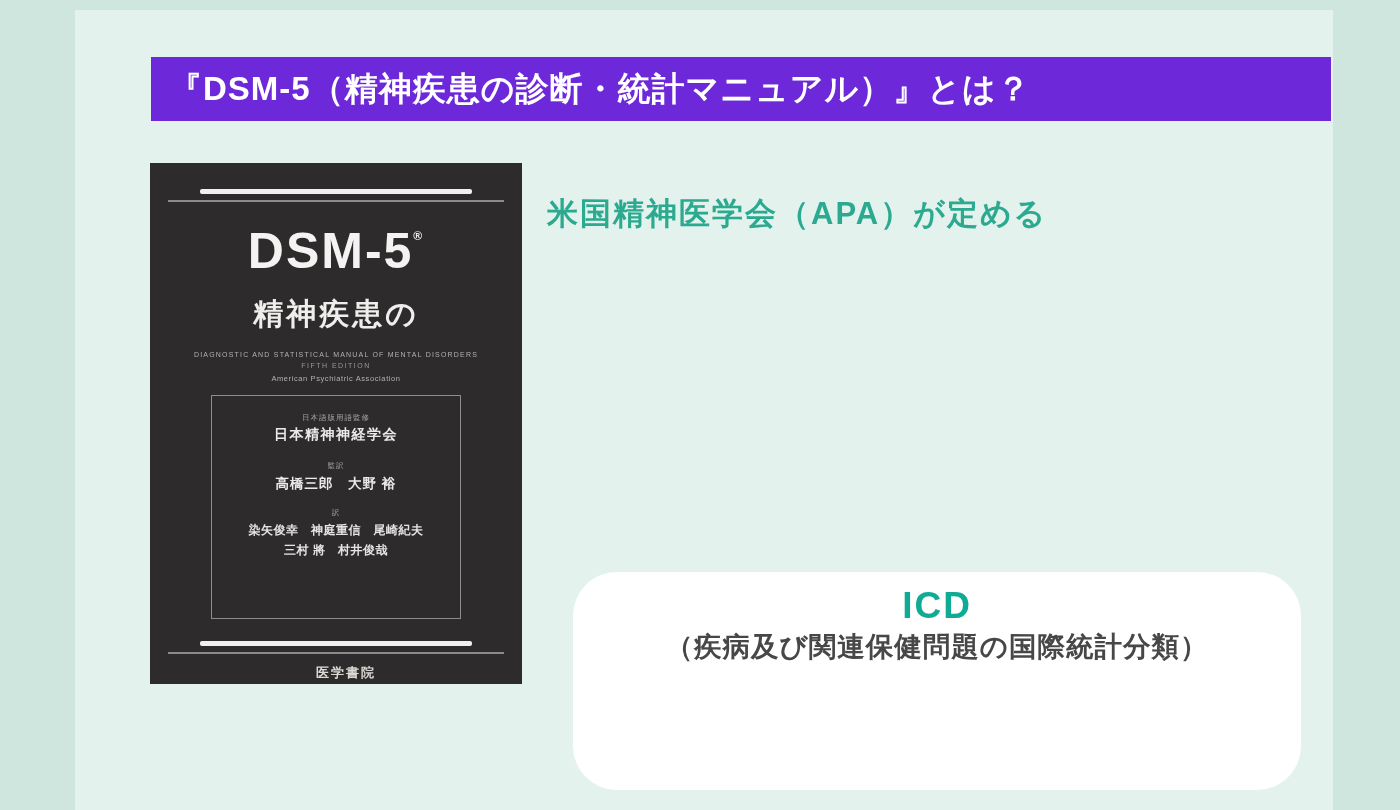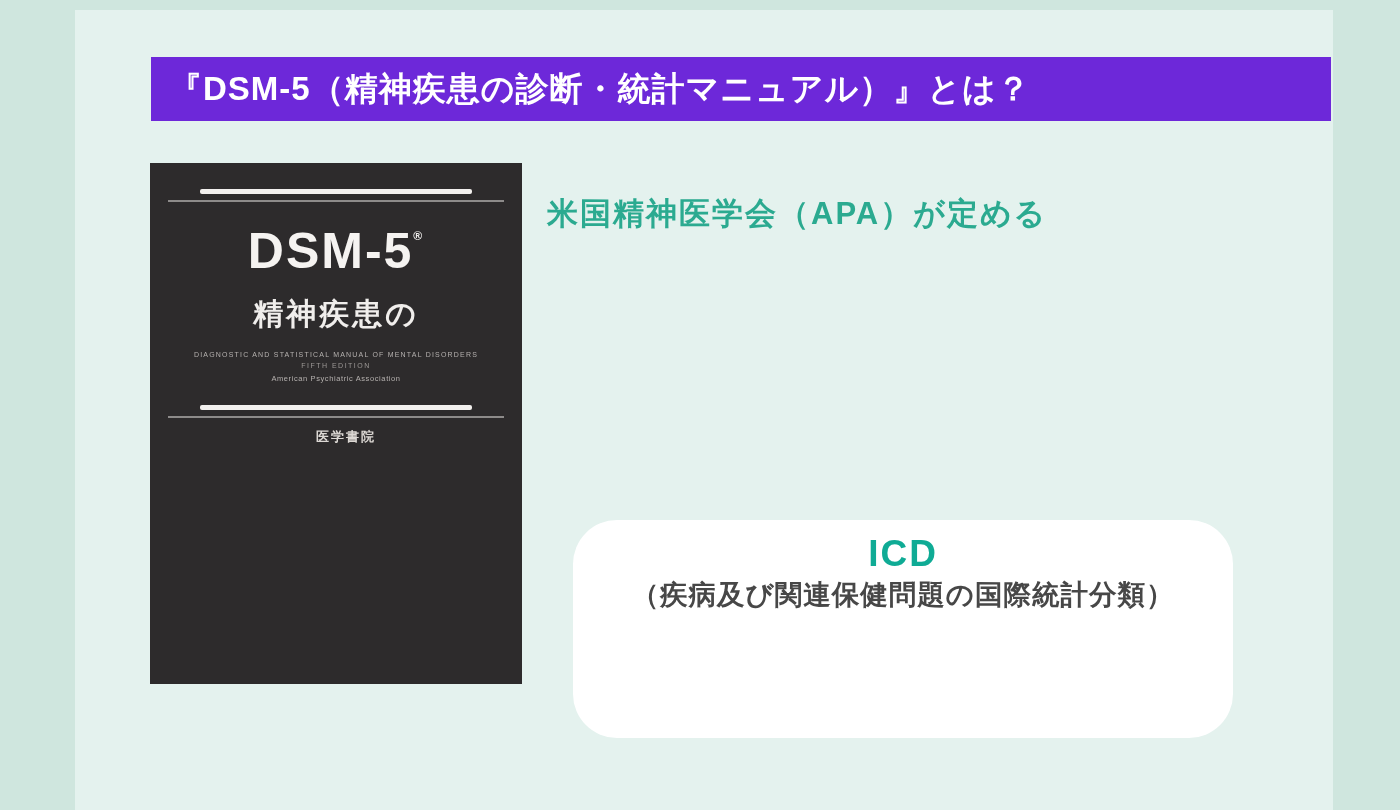--- a/index.html
+++ b/index.html
@@ -102,22 +102,22 @@
     font-size: 24.5px;
     font-weight: 500;
     line-height: 36px;
     letter-spacing: 0.5px;
     text-align: justify;
     width: 770px;
   }
   
   .icd-card {
     position: absolute;
-    left: 573px; top: 520px;
-    width: 660px; height: 218px;
+    left: 573px; top: 572px;
+    width: 728px; height: 218px;
     background: #ffffff;
     border-radius: 44px;
     display: flex; flex-direction: column; align-items: center;
   }
   .icd-title {
     margin-top: 14px;
     color: #0fab95;
     font-size: 37px;
     font-weight: 700;
     letter-spacing: 2px;
@@ -153,20 +153,29 @@
 <div class="book">
   <div class="rule-thick rule-top-thick"></div>
   <div class="rule-thin rule-top-thin"></div>
   <div class="book-title">
     <span>DSM-5</span><sup>®</sup>
   </div>
   <div class="book-sub1">精神疾患の</div>
   <div class="book-eng1">DIAGNOSTIC AND STATISTICAL MANUAL OF MENTAL DISORDERS</div>
   <div class="book-eng2">FIFTH EDITION</div>
   <div class="book-eng3">American Psychiatric Association</div>
+  <div class="credits-box">
+    <div class="cr-label">日本語版用語監修</div>
+    <div class="cr-society">日本精神神経学会</div>
+    <div class="cr-label cr-label2">監訳</div>
+    <div class="cr-names1">高橋三郎　大野 裕</div>
+    <div class="cr-label cr-label3">訳</div>
+    <div class="cr-names2">染矢俊幸　神庭重信　尾崎紀夫</div>
+    <div class="cr-names3">三村 將　村井俊哉</div>
+  </div>
   <div class="rule-thick rule-bot-thick"></div>
   <div class="rule-thin rule-bot-thin"></div>
   <div class="book-publisher">医学書院</div>
 </div>
 
 <div class="right-col">
   <div class="main-heading">
     <span>米国精神医学会（APA）が定める</span><br>
   </div>
 </div>

